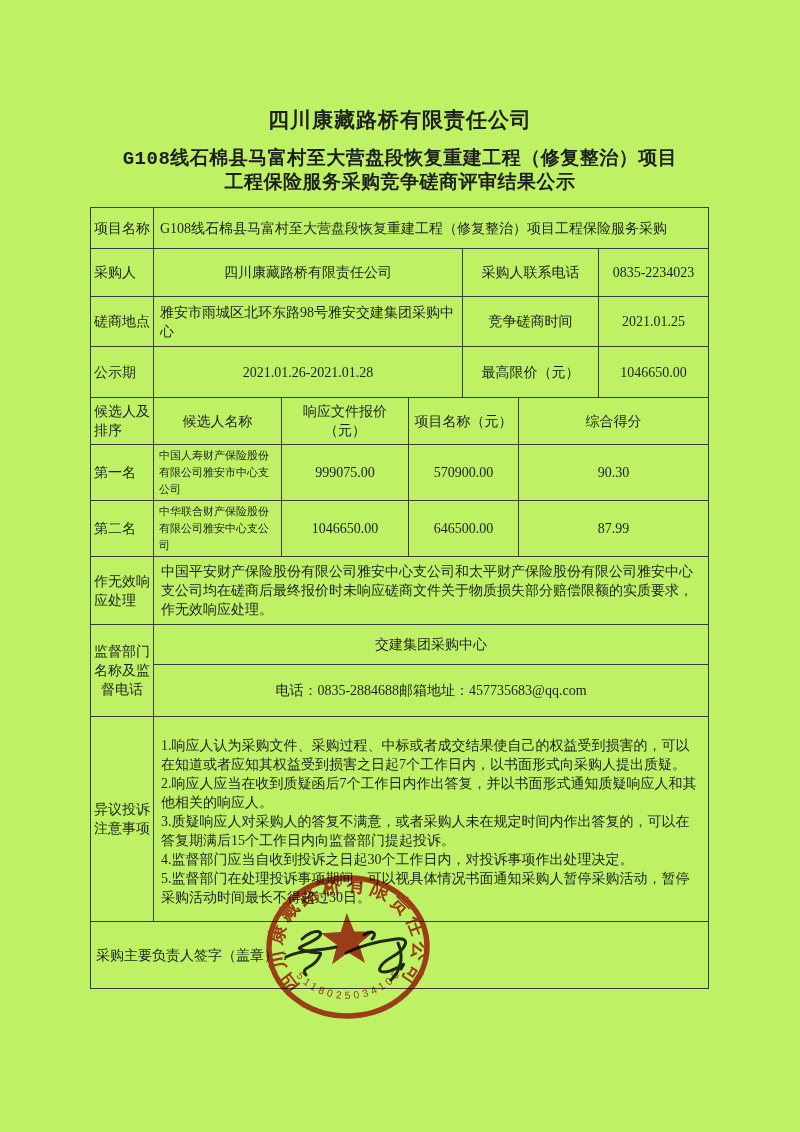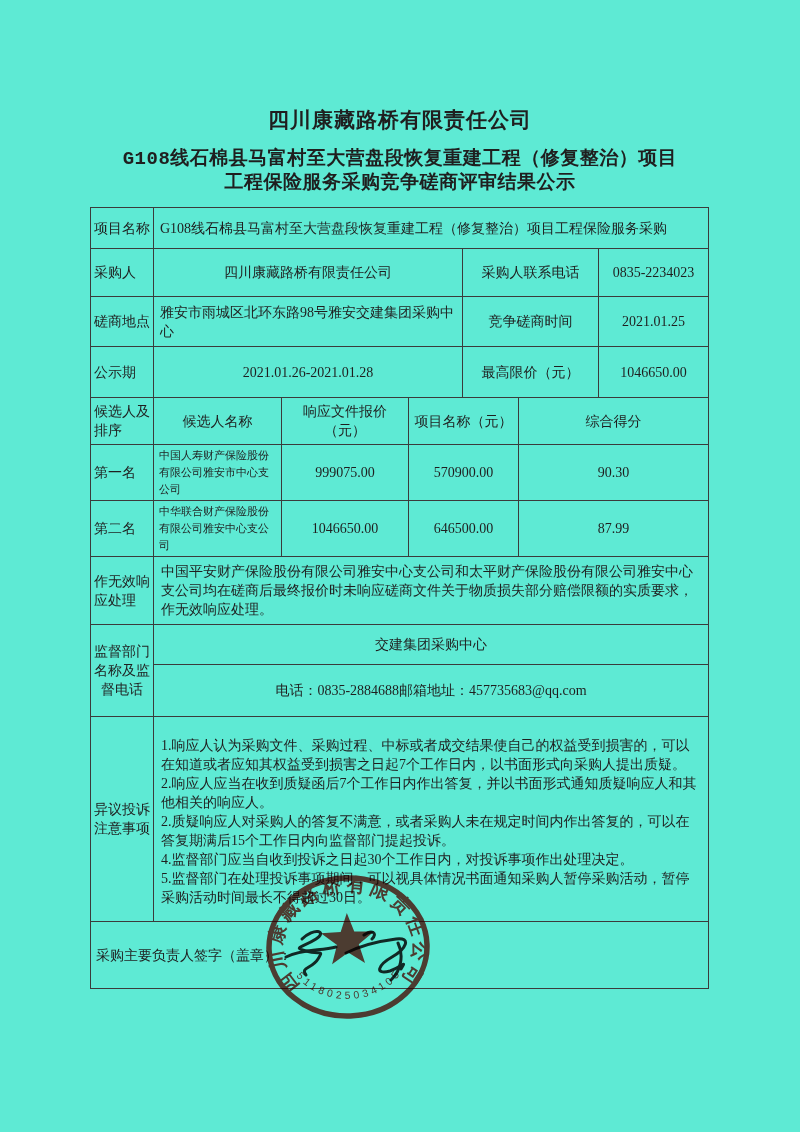--- a/index.html
+++ b/index.html
@@ -1,19 +1,19 @@
 <!DOCTYPE html>
 <html><head>
 <meta charset="utf-8">
 <style>
   html,body { margin:0; padding:0; }
   body { background:#e9e9e7; }
   .page {
     position:relative; width:800px; height:1132px; margin:0 auto;
-    background:#5eead4; overflow:hidden;
+    background:#bef264; overflow:hidden;
     font-family:"Liberation Serif","DejaVu Serif",serif;
     color:#1f1f1f;
   }
   .title-company {
     padding-top:106px; text-align:center;
     font-size:21px; font-weight:bold; letter-spacing:1px;
   }
   .title-project {
     margin-top:13px; text-align:center;
     font-size:19px; font-weight:bold; line-height:24px; letter-spacing:0.5px;font-family:Liberation Mono, monospace;
@@ -122,21 +122,21 @@
         <td colspan="6" class="c">交建集团采购中心</td>
       </tr>
       <tr style="height:52px">
         <td colspan="6" class="c">电话：0835-2884688邮箱地址：457735683@qq.com</td>
       </tr>
       <tr style="height:205px">
         <td class="lbl">异议投诉注意事项</td>
         <td colspan="6" class="l objection-cell">
           <div class="obj-item">1.响应人认为采购文件、采购过程、中标或者成交结果使自己的权益受到损害的，可以在知道或者应知其权益受到损害之日起7个工作日内，以书面形式向采购人提出质疑。</div>
           <div class="obj-item">2.响应人应当在收到质疑函后7个工作日内作出答复，并以书面形式通知质疑响应人和其他相关的响应人。</div>
-          <div class="obj-item">2.质疑响应人对采购人的答复不满意，或者采购人未在规定时间内作出答复的，可以在答复期满后15个工作日内向监督部门提起投诉。</div>
+          <div class="obj-item">3.质疑响应人对采购人的答复不满意，或者采购人未在规定时间内作出答复的，可以在答复期满后15个工作日内向监督部门提起投诉。</div>
           <div class="obj-item">4.监督部门应当自收到投诉之日起30个工作日内，对投诉事项作出处理决定。</div>
           <div class="obj-item">5.监督部门在处理投诉事项期间，可以视具体情况书面通知采购人暂停采购活动，暂停采购活动时间最长不得超过30日。</div>
         </td>
       </tr>
       <tr style="height:67px">
         <td colspan="7" class="sign-cell">采购主要负责人签字（盖章）：</td>
       </tr>
     </tbody>
   </table>
 

